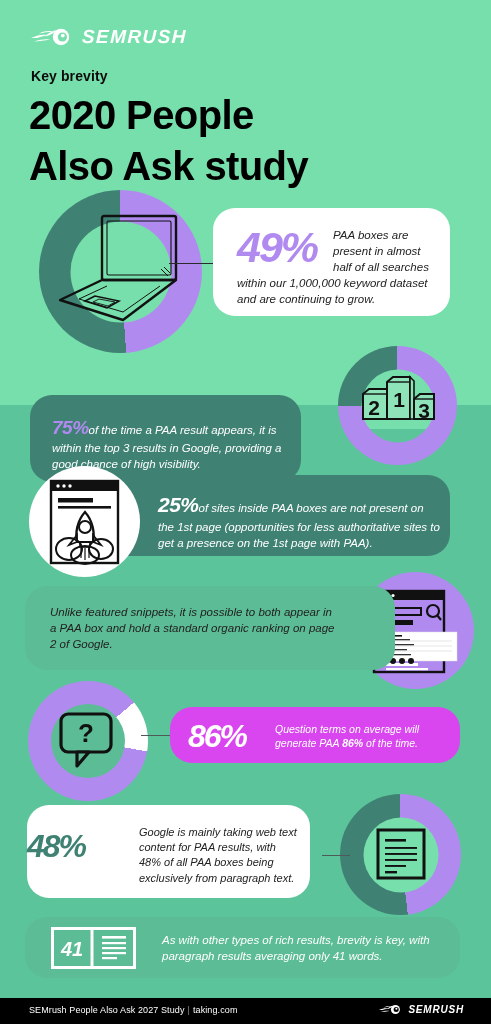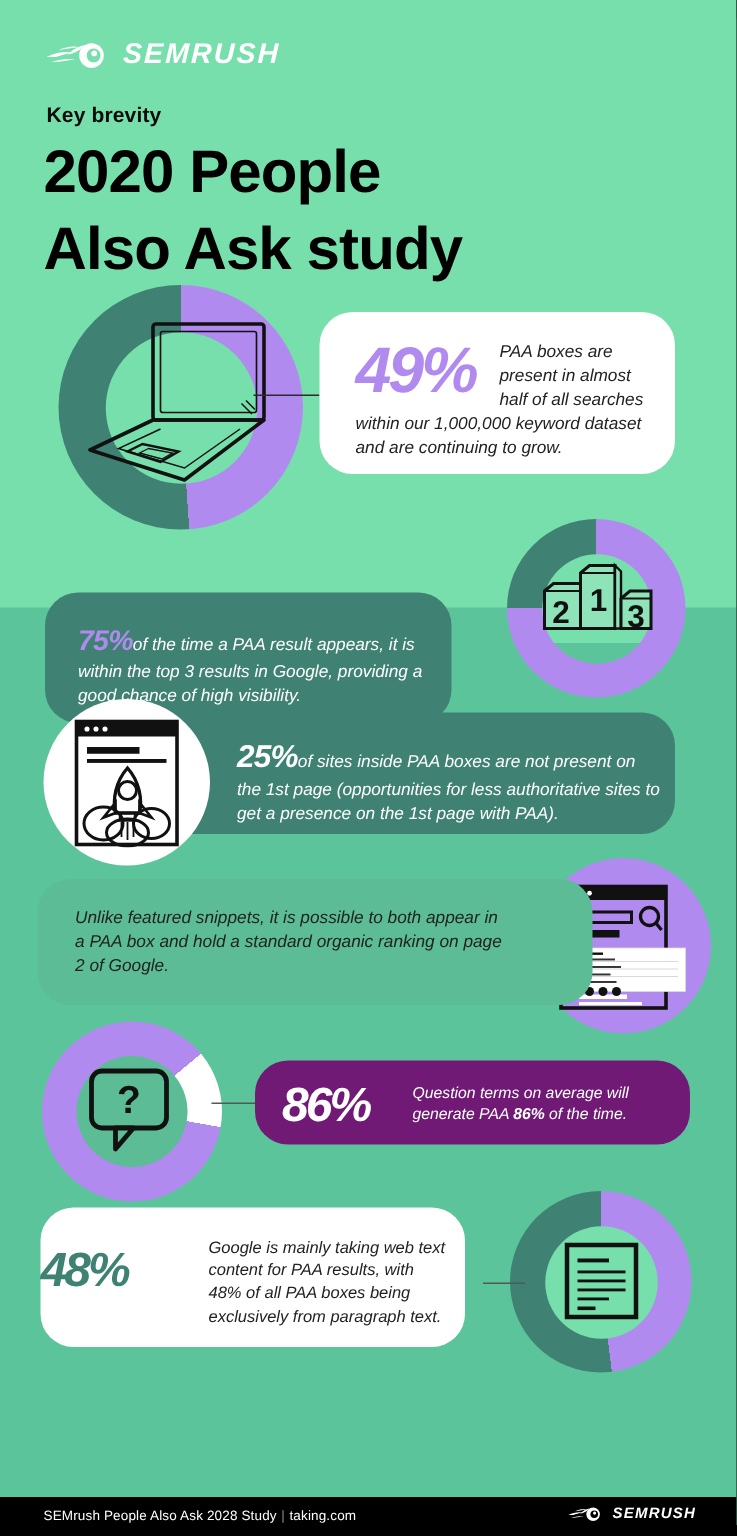--- a/index.html
+++ b/index.html
@@ -87,21 +87,21 @@
   }
 
   
   .card {
     position: absolute;
     border-radius: 22px;
     font-style: italic;
   }
   .card-white  { background: #FFFFFF; }
   .card-teal   { background: #3F8273; }
-  .card-purple { background: #701a75; }
+  .card-purple { background: #d946ef; }
   .card-green  { background: #5CBC95; }
 
   .bignum {
     font-weight: 700;
     letter-spacing: -2px;
     line-height: 1;
   }
   .num-purple { color: #B18AF0; }
   .num-white  { color: #FFFFFF; }
   .num-teal   { color: #3F8273; }
@@ -308,24 +308,37 @@
     <rect x="9" y="37" width="21" height="1.9" fill="#111"></rect>
     <rect x="9" y="43" width="12" height="2.4" fill="#111"></rect>
   </svg>
   <div class="connector connector-light" style="left:322px; top:855px; width:28px;"></div>
 
   <div class="card card-white" style="left:27px; top:805px; width:283px; height:93px;">
     <div class="bignum num-teal" style="position:absolute; left:0; top:25px; font-size:32px;">48%</div>
     <div class="body-text txt-dark" style="position:absolute; left:112px; top:20px; width:160px; font-size:11px;">Google is mainly taking web text content for PAA results, with 48% of all PAA boxes being exclusively from paragraph text.</div>
   </div>
 
+  <div class="card card-green" style="left:25px; top:917px; width:435px; height:61px;">
+    <svg class="icon-svg" style="position:absolute; left:26px; top:10px; width:85px; height:42px;" viewBox="0 0 85 42">
+      <rect x="1.5" y="1.5" width="82" height="39" fill="none" stroke="#fff" stroke-width="3"></rect>
+      <line x1="41" y1="1.5" x2="41" y2="40.5" stroke="#fff" stroke-width="3"></line>
+      <text x="21" y="29" font-family="Liberation Sans, sans-serif" font-size="20" font-weight="700" fill="#fff" text-anchor="middle">41</text>
+      <rect x="51" y="9" width="24" height="2.6" fill="#fff"></rect>
+      <rect x="51" y="15" width="24" height="2.2" fill="#fff"></rect>
+      <rect x="51" y="20" width="24" height="2.2" fill="#fff"></rect>
+      <rect x="51" y="25" width="24" height="2.2" fill="#fff"></rect>
+      <rect x="51" y="30" width="15" height="2.2" fill="#fff"></rect>
+    </svg>
+    <div class="body-text txt-white" style="position:absolute; left:137px; top:16px; width:290px; font-size:11.5px;">As with other types of rich results, brevity is key, with paragraph results averaging only 41 words.</div>
+  </div>
 
   <div class="bg-footer"></div>
   <div class="footer-text">
-    <span>SEMrush People Also Ask 2028 Study</span><span class="footer-sep">|</span><span>taking.com</span>
+    <span>SEMrush People Also Ask 2027 Study</span><span class="footer-sep">|</span><span>taking.com</span>
   </div>
   <div class="footer-logo-wrap">
     <svg class="footer-logo-mark" viewBox="0 0 44 20">
       <path d="M0 11 C6 8, 12 7, 17 8 C13 9, 9 10, 6 11 Z" fill="#fff"></path>
       <path d="M3 14.5 C9 12.5, 14 12, 19 12.5 C14 13.5, 8 14.2, 3 14.5 Z" fill="#fff"></path>
       <path d="M8 6.5 C13 4, 18 3.5, 22 4.5 C17 5, 12 5.6, 8 6.5 Z" fill="#fff"></path>
       <path d="M14 9.5 C18 5.5, 22 3.5, 26 3 C23 6, 19 8.5, 14 9.5 Z" fill="#fff"></path>
       <circle cx="30" cy="10" r="8.2" fill="#fff"></circle>
       <circle cx="31.4" cy="10" r="4.6" fill="#000"></circle>
       <circle cx="31.8" cy="8.6" r="1.9" fill="#fff"></circle>

